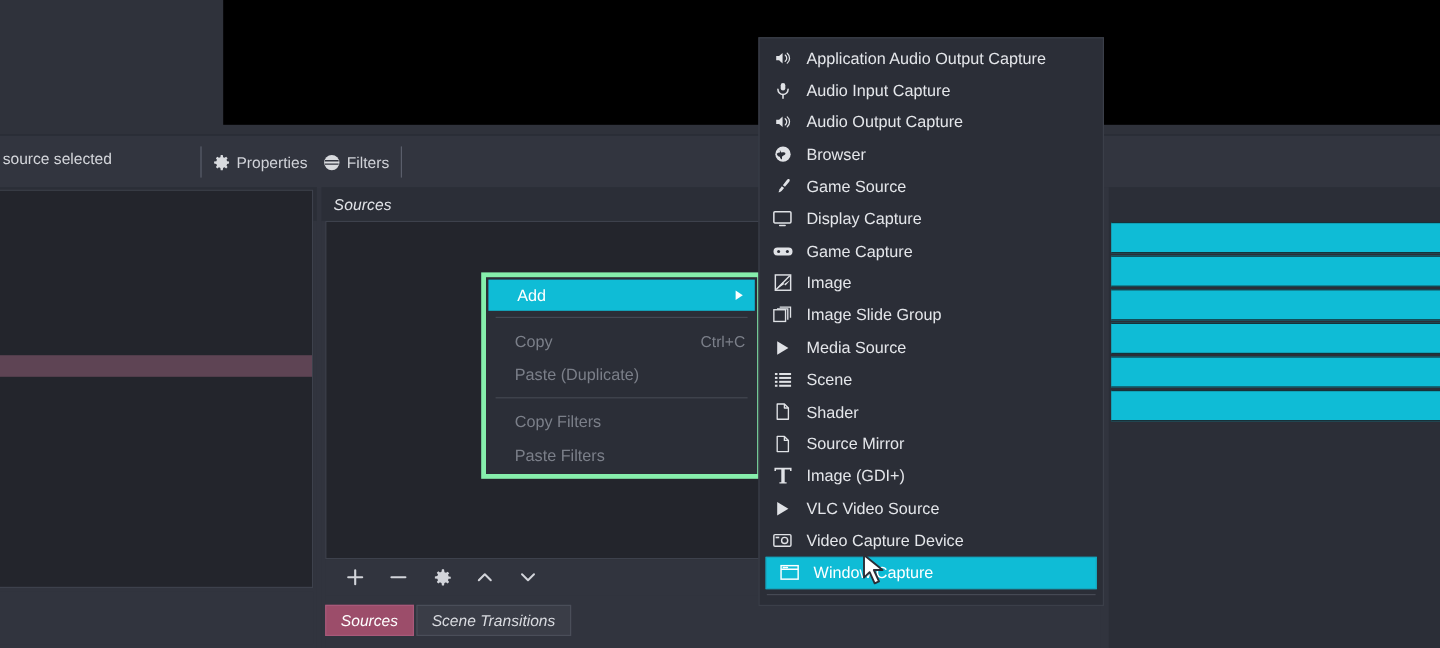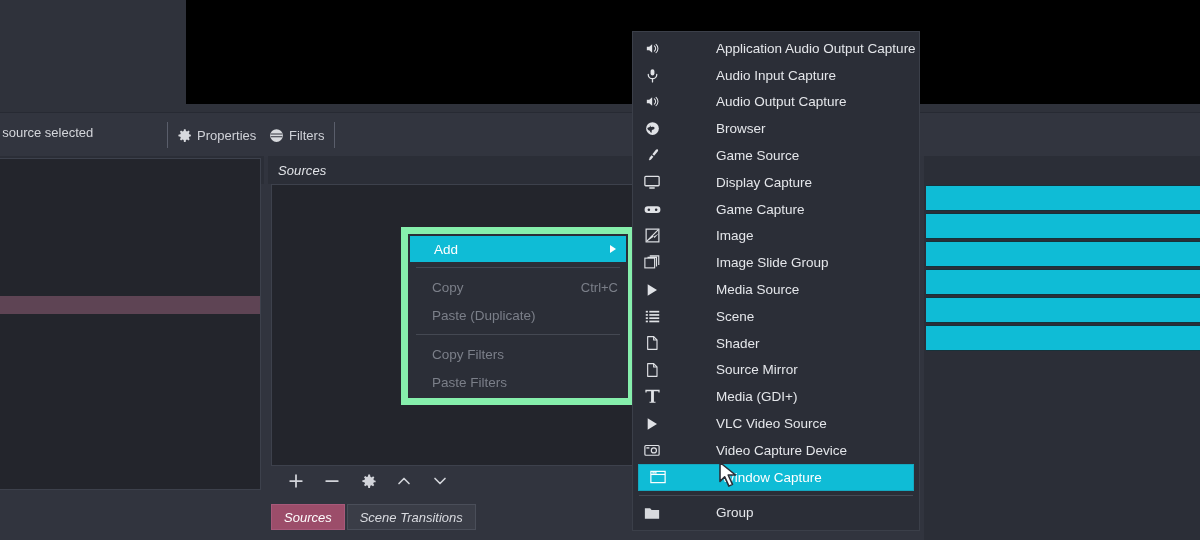--- a/index.html
+++ b/index.html
@@ -214,21 +214,21 @@
     border-bottom: 1px solid #16323a;
     box-sizing: border-box;
   }
 
   
   #context-menu {
     position: absolute;
     left: 401px; top: 227px;
     width: 234px;
     background: #2b2e37;
-    border: 7px solid #86efac;
+    border: 4px solid #86efac;
     box-sizing: border-box;
     padding: 2px 0;
     z-index: 40;
   }
   .ctx-item {
     position: relative;
     height: 28px;
     display: flex;
     align-items: center;
     padding: 0 10px 0 24px;
@@ -275,21 +275,20 @@
   .sub-item {
     position: relative;
     height: 26.8px;
     display: flex;
     align-items: center;
     padding-left: 8px;
     box-sizing: border-box;
     font-size: 13.5px;
     color: #e4e6ea;
     white-space: nowrap;
-    gap: 44px;
   }
   .sub-item.selected {
     background: #0fbcd6;
     color: #ffffff;
     margin: 0 5px;
     border: 1px solid #14a8c0;
   }
   .sub-ico {
     width: 22px; height: 18px;
     margin-right: 9px;
@@ -617,21 +616,21 @@
       </span>
       <span>Source Mirror</span>
     </div>
 
     <div class="sub-item">
       <span class="sub-ico">
         <svg width="19" height="19" viewBox="0 0 24 24" fill="#e0e2e6">
           <path d="M3 3.5h18v3.4h-1.6V5.3h-5.6v13.4h2V20H8.2v-1.3h2V5.3H4.6v1.6H3z"></path>
         </svg>
       </span>
-      <span>Media (GDI+)</span>
+      <span>Image (GDI+)</span>
     </div>
 
     <div class="sub-item">
       <span class="sub-ico">
         <svg width="16" height="16" viewBox="0 0 24 24" fill="#e0e2e6">
           <path d="M5.5 3.5l14 8.5-14 8.5z"></path>
         </svg>
       </span>
       <span>VLC Video Source</span>
     </div>
@@ -653,28 +652,20 @@
           <rect x="2.5" y="4.5" width="19" height="15"></rect>
           <path d="M2.5 8.6h19"></path>
           <path d="M5 6.5h1.6M8 6.5h1.6" stroke-linecap="round"></path>
         </svg>
       </span>
       <span>Window Capture</span>
     </div>
 
     <div class="sub-sep"></div>
 
-    <div class="sub-item">
-      <span class="sub-ico">
-        <svg width="18" height="18" viewBox="0 0 24 24" fill="#d8dade">
-          <path d="M2.5 5.5h7l2 2.4h10v11.6h-19z"></path>
-        </svg>
-      </span>
-      <span>Group</span>
-    </div>
   </div>
 
   <div id="mouse-cursor">
     <svg width="22" height="30" viewBox="0 0 22 30">
       <path d="M2 1.5l15.5 12.5h-7.3l4.3 9.4-3.6 1.7-4.2-9.3-4.7 4.6z" fill="#ffffff" stroke="#2b2e37" stroke-width="1.6" stroke-linejoin="round"></path>
     </svg>
   </div>
 
 </div>
 

